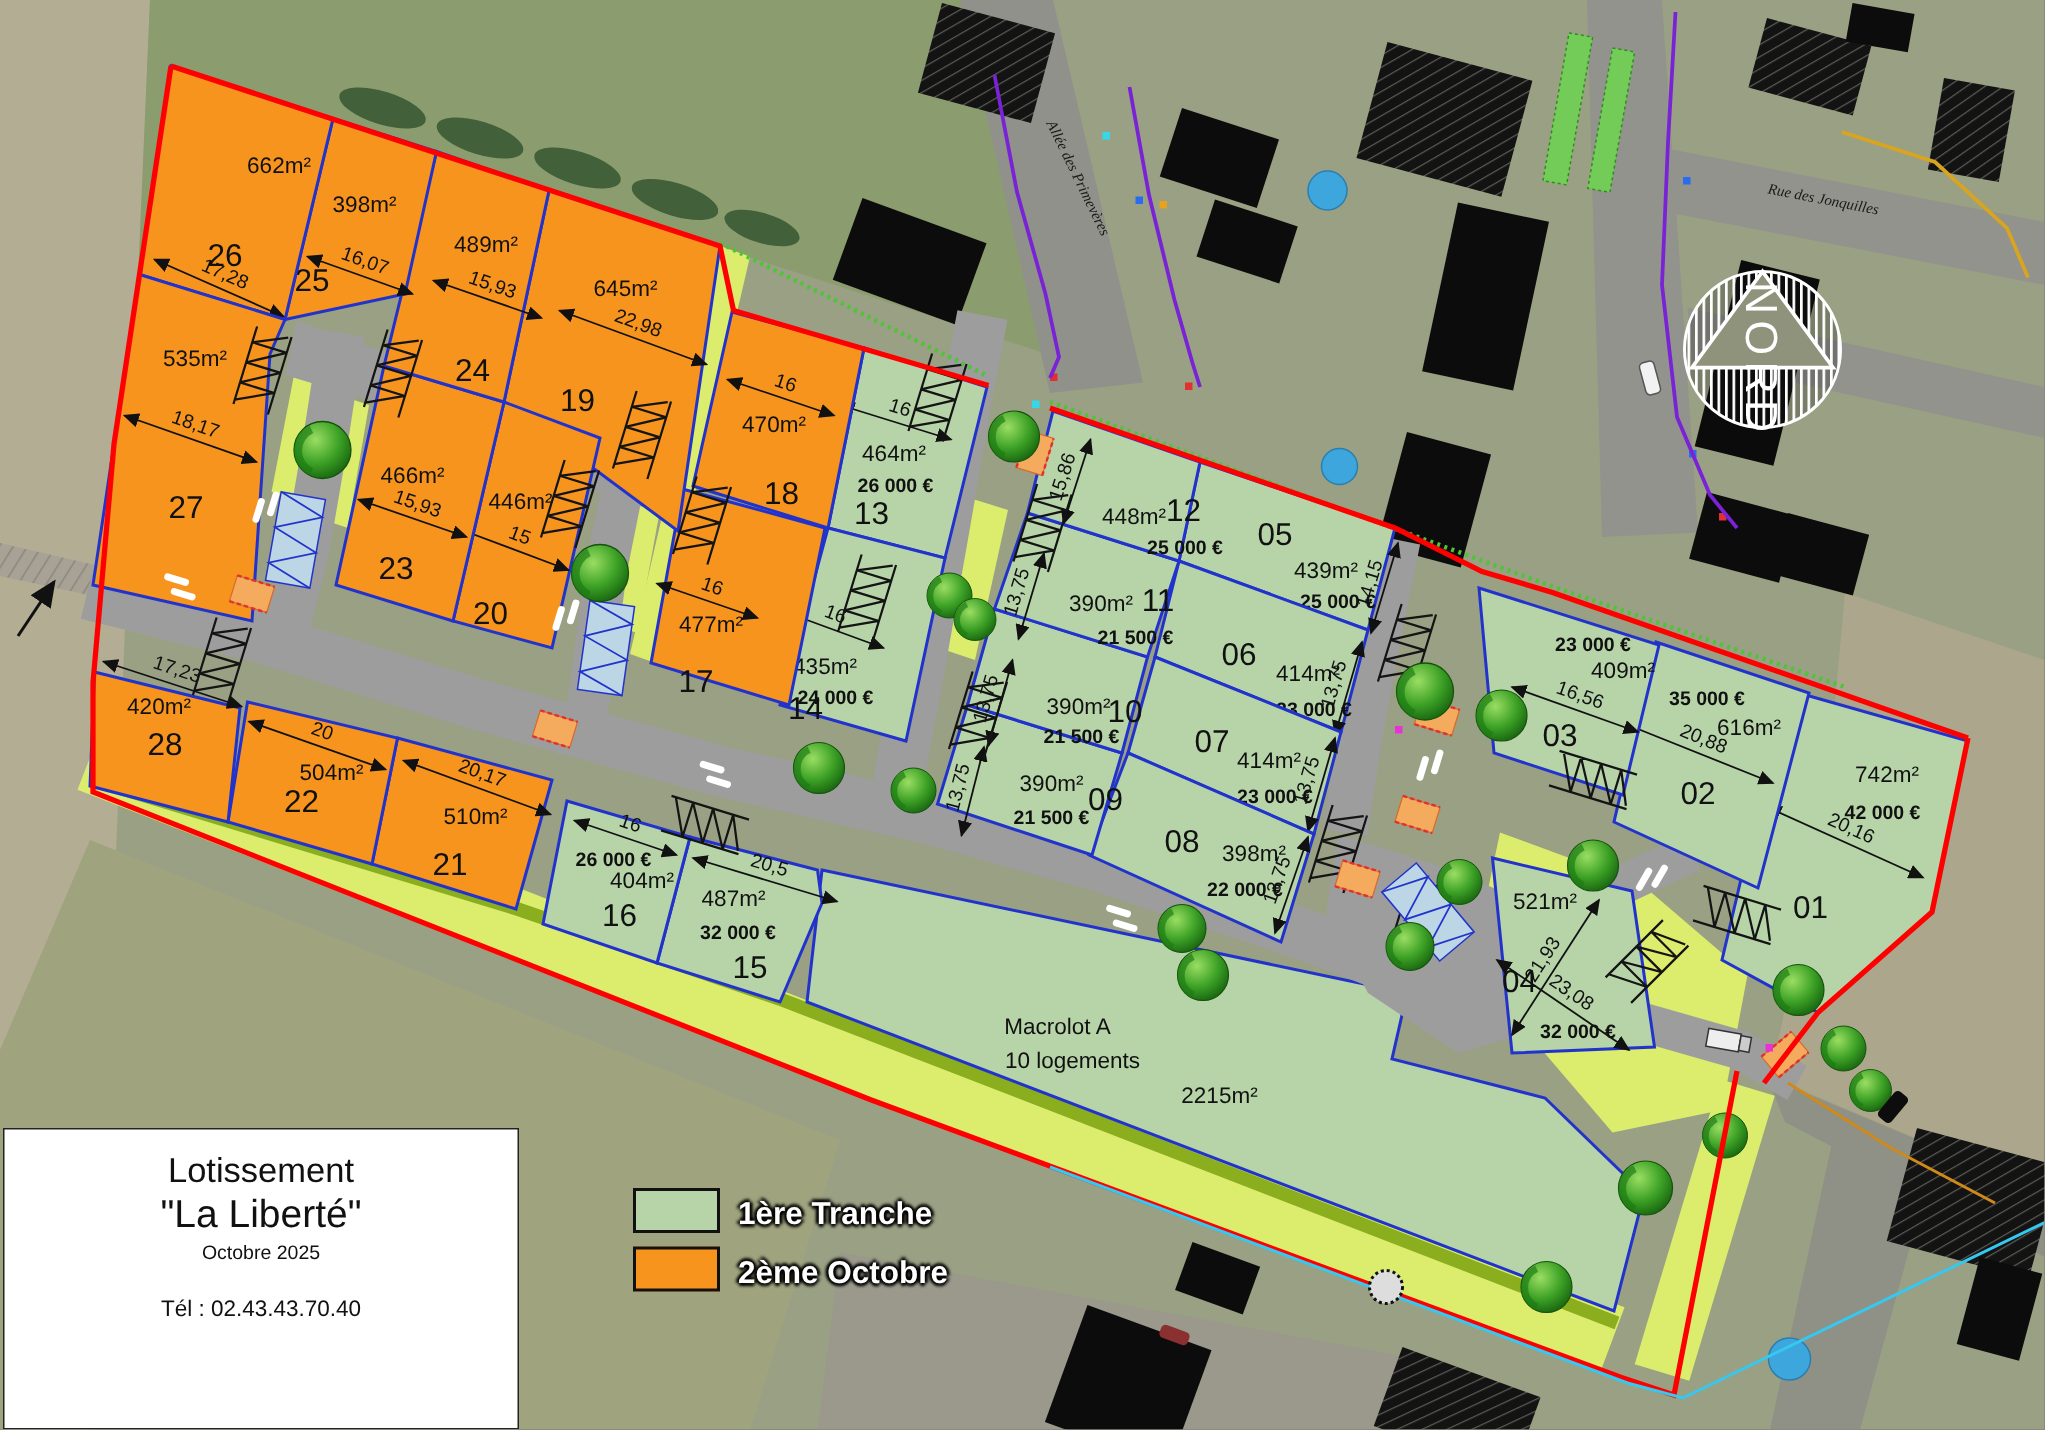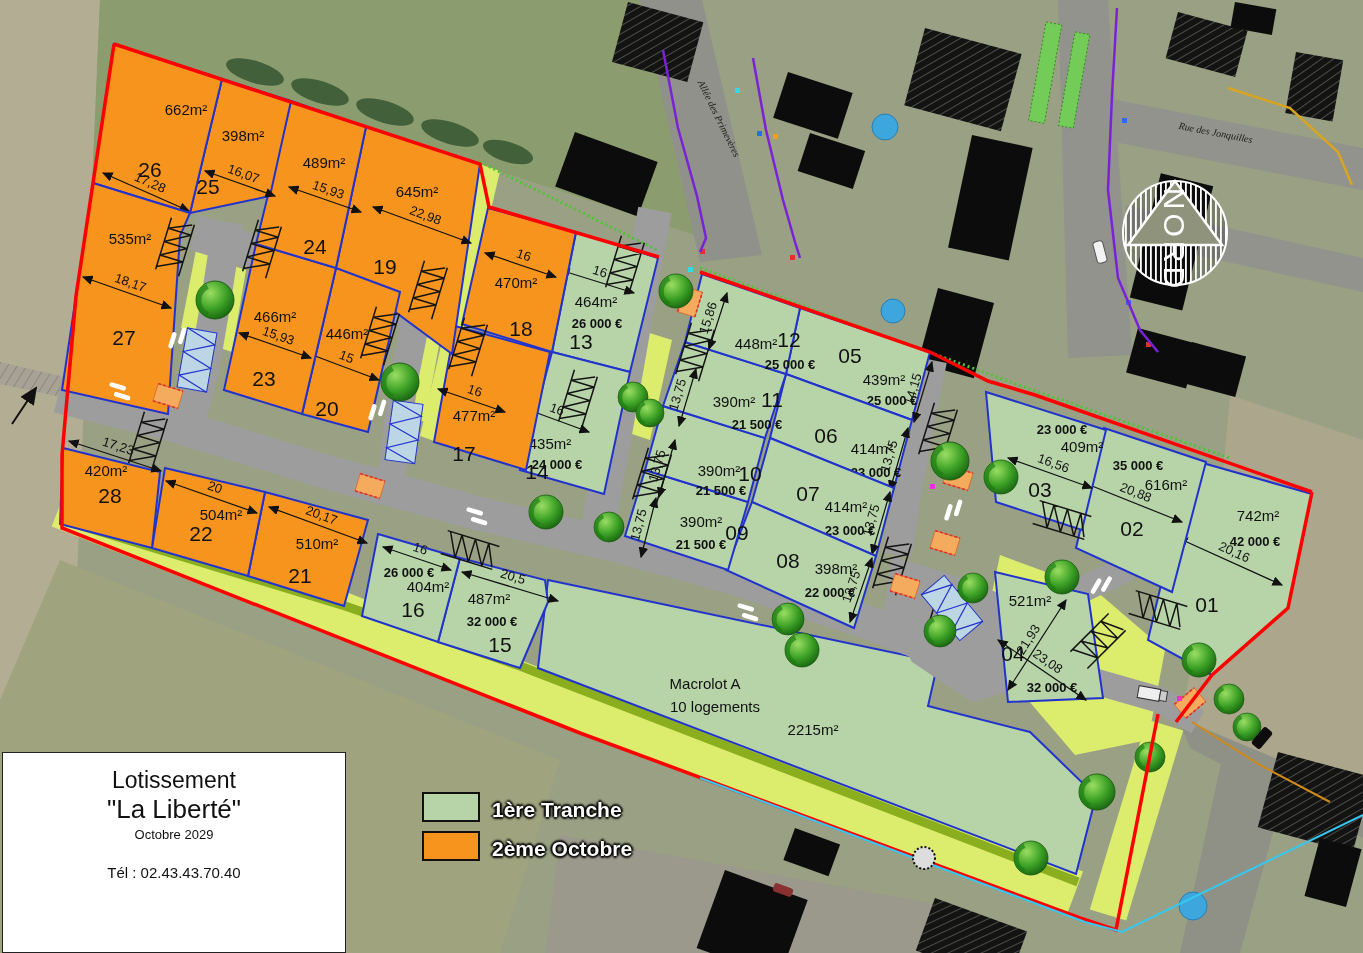--- a/index.html
+++ b/index.html
@@ -469,21 +469,21 @@
     <rect x="-11" y="-5.5" width="22" height="11" rx="3" fill="#0d0d0d" transform="translate(1262,738) rotate(-50)"></rect>
     <rect x="-11" y="-5" width="22" height="10" rx="3" fill="#f2f2f2" stroke="#555" transform="translate(1100,252) rotate(75)"></rect>
     <rect x="-10" y="-4.5" width="20" height="9" rx="3" fill="#8a3030" transform="translate(783,890) rotate(20)"></rect>
     <circle cx="924" cy="858" r="11" fill="#ddd" stroke="#111" stroke-width="2" stroke-dasharray="2,2"></circle>
   </g>
 </svg>
 
 <div id="title-block">
   <div class="l1">Lotissement</div>
   <div class="l2">"La Liberté"</div>
-  <div class="date">Octobre 2029</div>
+  <div class="date">Octobre 2025</div>
   <div class="phone">Tél : 02.43.43.70.40</div>
 </div>
 
 <div id="legend">
   <div class="leg-row">
     <div class="leg-swatch" style="background-color: rgb(183, 212, 169);"></div>
     <div class="leg-label">1ère Tranche</div>
   </div>
   <div class="leg-row">
     <div class="leg-swatch" style="background-color: rgb(247, 148, 30);"></div>

